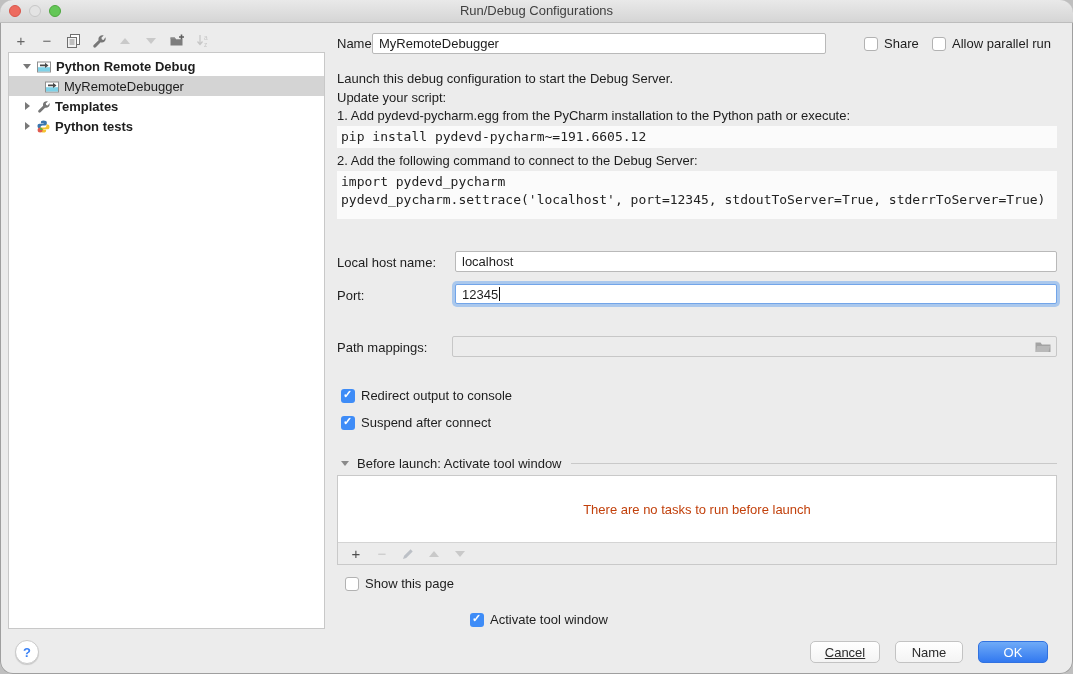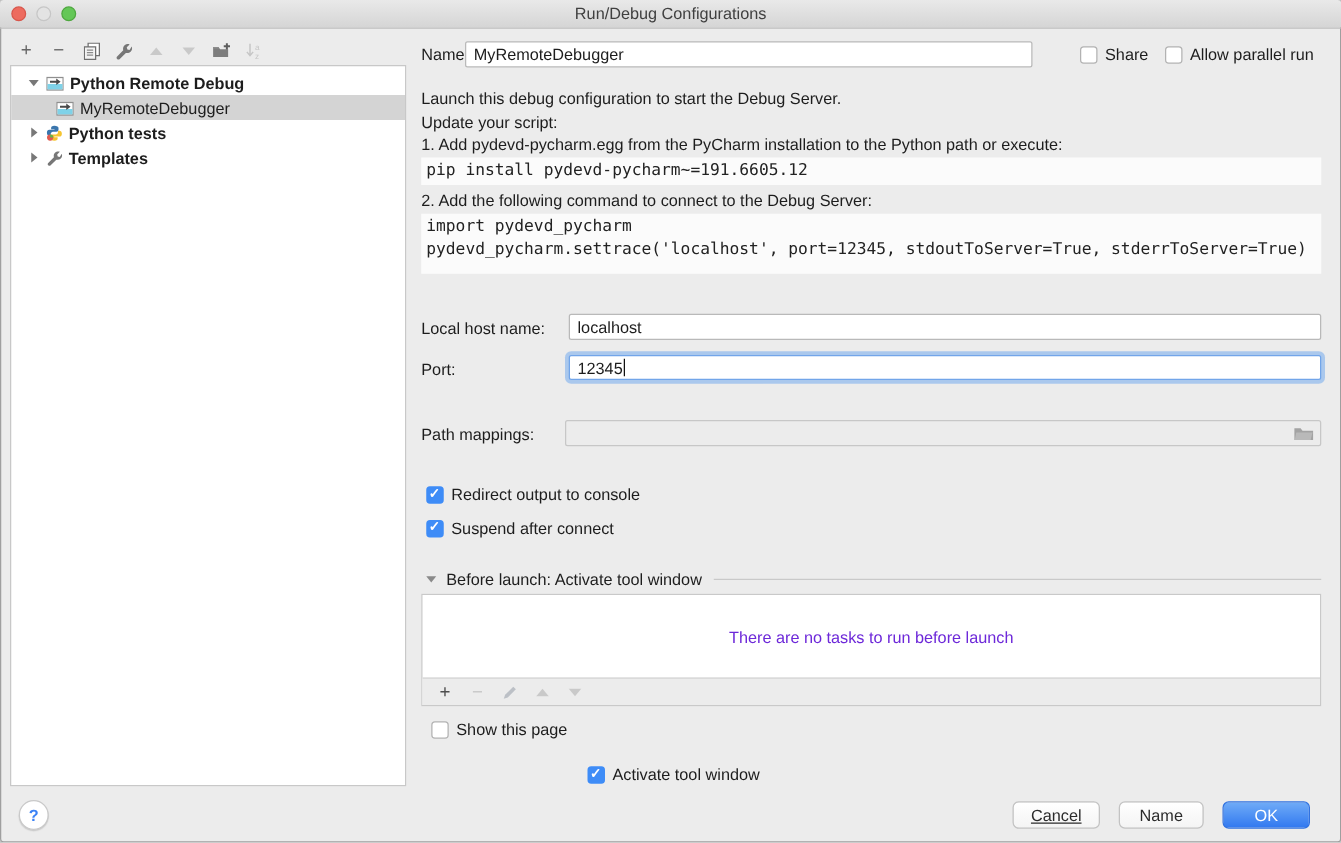--- a/index.html
+++ b/index.html
@@ -1,20 +1,20 @@
 <!DOCTYPE html>
 <html><head>
 <meta charset="utf-8">
 <style>
   html,body{margin:0;padding:0;background:#bfbfbf;}
   .window{
     position:relative;width:1073px;height:674px;
     background:#ececec;overflow:hidden;
     font-family:"Liberation Sans",sans-serif;font-size:13px;color:#1d1d1d;
-    border-radius:3px;box-shadow:inset 0 0 0 1px #9f9f9f;
+    border-radius:13px;box-shadow:inset 0 0 0 1px #9f9f9f;
   }
   
   .titlebar{position:absolute;left:0;top:0;right:0;height:22px;
     background:linear-gradient(#e9e9e9,#d5d5d5);border-bottom:1px solid #bdbdbd;}
   .tl{position:absolute;top:5px;width:12px;height:12px;border-radius:50%;box-sizing:border-box;}
   .tl.red{left:9px;background:#ed6b5f;border:1px solid #d8564b;}
   .tl.gray{left:29px;background:#e3e3e3;border:1px solid #c6c6c6;}
   .tl.green{left:49px;background:#64c757;border:1px solid #4ea73f;}
   .titletext{text-align:center;line-height:21px;color:#404040;}
   
@@ -43,21 +43,21 @@
   .cbrow{position:absolute;display:flex;align-items:flex-end;gap:6px;white-space:nowrap;}
   .cb{width:14px;height:14px;border-radius:3px;box-sizing:border-box;flex:0 0 auto;}
   .cb.off{background:#fff;border:1px solid #b2b2b2;}
   .cb.on{background:#3e8cf7;position:relative;}
   .cb.on::after{content:"✓";position:absolute;left:2px;top:-1px;color:#fff;font-size:11px;font-weight:bold;}
   .bl-header{position:absolute;left:341px;top:456px;width:716px;display:flex;align-items:center;}
   .bl-tri{width:0;height:0;border-left:4px solid transparent;border-right:4px solid transparent;border-top:5px solid #8a8a8a;margin-right:8px;}
   .bl-line{flex:1;height:1px;background:#c9c9c9;margin-left:9px;}
   .tasks-box{position:absolute;left:337px;top:475px;width:720px;height:90px;border:1px solid #c9c9c9;
              box-sizing:border-box;background:#fff;display:flex;flex-direction:column;}
-  .tasks-empty{flex:1;display:flex;align-items:center;justify-content:center;color:#6d28d9;text-align:right;}
+  .tasks-empty{flex:1;display:flex;align-items:center;justify-content:center;color:#c2410c;text-align:right;}
   .tasks-toolbar{height:21px;background:#ececec;border-top:1px solid #d4d4d4;display:flex;align-items:center;padding-left:7px;gap:4px;}
   .tasks-toolbar .tbtn{width:22px;height:19px;}
   
   .btn{position:absolute;top:641px;height:22px;box-sizing:border-box;border:1px solid #c3c3c3;border-radius:5px;
        background:linear-gradient(#ffffff,#f4f4f4);display:flex;align-items:center;justify-content:center;
        font-size:13px;color:#2b2b2b;}
   .btn.primary{background:linear-gradient(#6fabf7,#3279f0);border-color:#3172e0;color:#fff;}
   .helpbtn{position:absolute;left:15px;top:640px;width:22px;height:22px;border-radius:50%;background:#fff;
        border:1px solid #c9c9c9;box-shadow:0 1px 1px rgba(0,0,0,.15);display:flex;align-items:center;justify-content:center;
        color:#3b82f6;font-weight:bold;font-size:13px;}
@@ -132,34 +132,34 @@
     <div class="trow sel">
       <svg class="ind2" width="14" height="13" viewBox="0 0 14 13">
           <rect x="0.5" y="2" width="13" height="10" fill="#fff" stroke="#8f8f8f"></rect>
           <rect x="1" y="7.2" width="12" height="4.3" fill="#7fd2e8"></rect>
           <polygon points="3,4.6 8,4.6 8,2.8 11.5,5.4 8,8 8,6.2 3,6.2" fill="#4a4a4a"></polygon>
         </svg>
       <span class="lbl">MyRemoteDebugger</span>
     </div>
     <div class="trow">
       <div class="disc-rt"></div>
+      <svg width="13" height="13" viewBox="0 0 14 14">
+          <path fill="#777" d="M13.4 3.2c.6 1.4.3 3.1-.9 4.2-1 1-2.5 1.3-3.8.9l-4.9 4.9c-.6.6-1.5.6-2.1 0-.6-.6-.6-1.5 0-2.1l4.9-4.9C6.2 4.9 6.5 3.4 7.5 2.4c1.1-1.1 2.8-1.5 4.2-.9L9.4 3.8l.5 1.7 1.7.5 1.8-2.8z"></path>
+        </svg>
+      <span class="lbl b">Templates</span>
+    </div>
+    <div class="trow">
+      <div class="disc-rt"></div>
       <svg width="13" height="13" viewBox="0 0 13 13">
           <path d="M6.5.5c-2 0-2.6.8-2.6 1.8v1h2.7v.5H2.4C1.3 3.8.5 4.6.5 6.1s.8 2.3 1.9 2.3h1.2V7.2c0-1 .8-1.8 1.8-1.8h2.8c.9 0 1.6-.7 1.6-1.6V2.3C9.8 1.3 8.5.5 6.5.5z" fill="#3a76ad"></path>
           <path d="M6.5 12.5c2 0 2.6-.8 2.6-1.8v-1H6.4v-.5h4.2c1.1 0 1.9-.8 1.9-2.3S11.7 4.6 10.6 4.6H9.4v1.2c0 1-.8 1.8-1.8 1.8H4.8c-.9 0-1.6.7-1.6 1.6v1.5c0 1 1.3 1.8 3.3 1.8z" fill="#f5c531"></path>
           <circle cx="3.1" cy="10" r="2.5" fill="#e05a4f"></circle>
           <path d="M3.1 10 L3.1 7.5 A2.5 2.5 0 0 1 5.6 10 z" fill="#62b543"></path>
         </svg>
       <span class="lbl b">Python tests</span>
-    </div>
-    <div class="trow">
-      <div class="disc-rt"></div>
-      <svg width="13" height="13" viewBox="0 0 14 14">
-          <path fill="#777" d="M13.4 3.2c.6 1.4.3 3.1-.9 4.2-1 1-2.5 1.3-3.8.9l-4.9 4.9c-.6.6-1.5.6-2.1 0-.6-.6-.6-1.5 0-2.1l4.9-4.9C6.2 4.9 6.5 3.4 7.5 2.4c1.1-1.1 2.8-1.5 4.2-.9L9.4 3.8l.5 1.7 1.7.5 1.8-2.8z"></path>
-        </svg>
-      <span class="lbl b">Templates</span>
     </div>
   </div>
 
   <div class="label" style="left:337px;top:36px;">Name:</div>
   <input class="tf" style="left: 372px; top: 33px; width: 454px;" value="MyRemoteDebugger">
   <div class="cbrow" style="left:864px;top:36px;">
     <div class="cb off"></div>
     <span>Share</span>
   </div>
   <div class="cbrow" style="left:932px;top:36px;">

